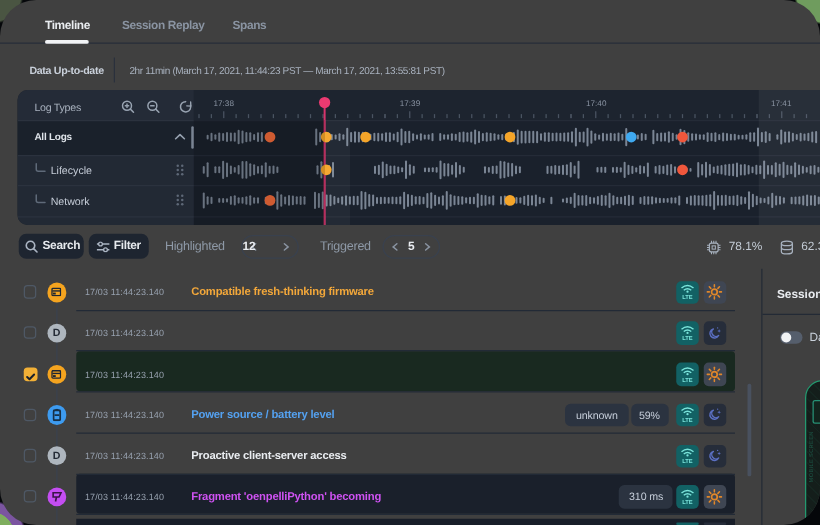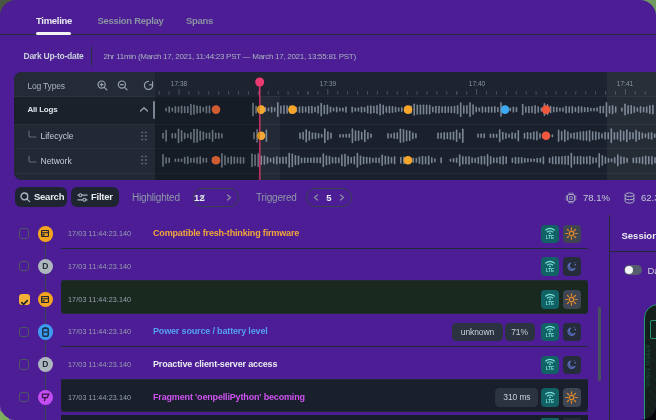--- a/index.html
+++ b/index.html
@@ -1,39 +1,39 @@
 <!DOCTYPE html>
 <html><head><meta charset="utf-8"><style>
 html,body{margin:0;padding:0;width:656px;height:420px;overflow:hidden}
 body{background:
  radial-gradient(circle at -5px -5px, #4A5542 0 22px, rgba(74,85,66,0) 24px),
  radial-gradient(circle at 661px -6px, #6F9C5E 0 24px, rgba(111,156,94,0) 26px),
  radial-gradient(circle at -8px 429px, #7FAE5E 0 19.5px, #7B55A0 20px 27px, rgba(123,85,160,0) 29px),
  #05070a;
  font-family:"Liberation Sans",sans-serif;-webkit-font-smoothing:antialiased;}
-#app{position:absolute;left:0;top:0;width:656px;height:420px;background:#4c1d95;border-radius:16px;overflow:hidden}
+#app{position:absolute;left:0;top:0;width:656px;height:420px;background:#404040;border-radius:29px;overflow:hidden}
 .tab{position:absolute;top:15px;font-size:9.5px;font-weight:bold;letter-spacing:-0.3px;color:#8A94A2}
 .axlab{position:absolute;top:8px;width:40px;text-align:center;font-size:6.5px;color:#8B95A4}
 .ts{position:absolute;left:68px;font-size:7.2px;letter-spacing:0.1px;color:#97A1AF}
 .msg{position:absolute;left:153px;font-size:9px;font-weight:bold;letter-spacing:-0.16px}
 .badge{position:absolute;height:18.5px;line-height:18.5px;text-align:center;background:#2B3340;border-radius:4.5px;font-size:8.5px;letter-spacing:-0.1px;color:#C6CEDA}
 .btn{position:absolute;width:18.4px;height:18.4px;border-radius:4px}
 .pill{position:absolute;top:187px;height:19.5px;background:#1E2530;border-radius:6px;color:#E7EAEE;font-size:9.5px;font-weight:bold;letter-spacing:-0.25px;line-height:19.5px}
 .stepper{position:absolute;top:187.5px;height:17.5px;border:1px solid #39414E;border-radius:9.5px;line-height:17.5px}
 .lbl{position:absolute;top:191.5px;font-size:10px;letter-spacing:-0.2px;color:#8E99A7}
 </style></head><body>
 <div id="app">
 
 <div class="tab" style="left:36px;color:#E9ECF0">Timeline</div>
 <div class="tab" style="left:97.5px">Session Replay</div>
 <div class="tab" style="left:186px">Spans</div>
 <div style="position:absolute;left:0;top:34px;width:656px;height:1px;background:#262D38"></div>
 <div style="position:absolute;left:36px;top:32.4px;width:35px;height:2.4px;background:#F2F4F6;border-radius:2px"></div>
 
-<div style="position:absolute;left:23.5px;top:51px;font-size:8.5px;letter-spacing:-0.25px;font-weight:bold;color:#C9D0DA">Dark Up-to-date</div>
+<div style="position:absolute;left:23.5px;top:51px;font-size:8.5px;letter-spacing:-0.25px;font-weight:bold;color:#C9D0DA">Data Up-to-date</div>
 <div style="position:absolute;left:90.7px;top:46px;width:1px;height:20px;background:#2A303C"></div>
 <div style="position:absolute;left:103.5px;top:51.5px;font-size:8px;letter-spacing:-0.28px;color:#A9B2BF">2hr 11min (March 17, 2021, 11:44:23 PST — March 17, 2021, 13:55:81 PST)</div>
 
 <div style="position:absolute;left:14px;top:72px;width:642px;height:108px;border-radius:8px 0 0 8px;background:#1A212C;overflow:hidden">
 
   <div style="position:absolute;left:141px;top:23.6px;width:501px;height:1px;background:#242B37"></div>
   <div style="position:absolute;left:141px;top:51.6px;width:501px;height:1px;background:#242B37"></div>
   <div style="position:absolute;left:141px;top:76px;width:501px;height:1px;background:#242B37"></div>
   <div style="position:absolute;left:141px;top:100.6px;width:501px;height:1px;background:#242B37"></div>
 
@@ -736,21 +736,21 @@
     <div style="position:absolute;left:37.6px;top:324.4px;width:15.4px;height:15.4px;border-radius:50%;background:#3D9BF0">
       <svg width="7" height="10" viewBox="0 0 7 10" style="position:absolute;left:4.2px;top:2.7px">
         <rect x="0.8" y="1.2" width="5.4" height="8" rx="1.1" fill="none" stroke="#173048" stroke-width="1.5"></rect>
         <rect x="2.4" y="0" width="2.2" height="1.2" rx="0.4" fill="#173048"></rect>
         <rect x="1.6" y="4.4" width="3.8" height="1.4" fill="#173048"></rect>
       </svg>
     </div>
     <div class="ts" style="top:327.4px;">17/03 11:44:23.140</div>
     <div class="msg" style="top:326.4px;color:#54A1F0">Power source / battery level</div>
     <div class="badge" style="left:452px;top:322.8px;width:51px;">unknown</div>
-    <div class="badge" style="left:504.5px;top:322.8px;width:30px;">71%</div>
+    <div class="badge" style="left:504.5px;top:322.8px;width:30px;">59%</div>
     <div class="btn" style="left:540.6px;top:322.9px;background:#126164">
       <svg width="12" height="13" viewBox="0 0 12 13" style="position:absolute;left:3.2px;top:2.4px">
         <path d="M1.2 3.4 Q6 -0.6 10.8 3.4" fill="none" stroke="#79E3DA" stroke-width="1.2"></path>
         <path d="M3 5.2 Q6 2.8 9 5.2" fill="none" stroke="#79E3DA" stroke-width="1.2"></path>
         <circle cx="6" cy="6.3" r="0.9" fill="#79E3DA"></circle>
         <text x="6" y="12.4" text-anchor="middle" font-family="Liberation Sans" font-size="4.6" font-weight="bold" fill="#79E3DA">LTE</text>
       </svg>
     </div>
     <div class="btn" style="left:562.6px;top:322.9px;background:#262D3A">
       <svg width="12" height="12" viewBox="0 0 12 12" style="position:absolute;left:3.2px;top:3.2px">

